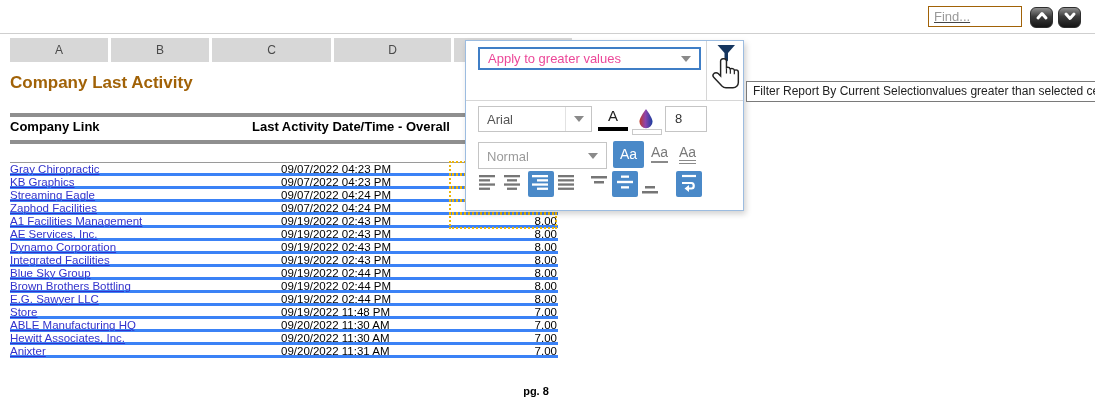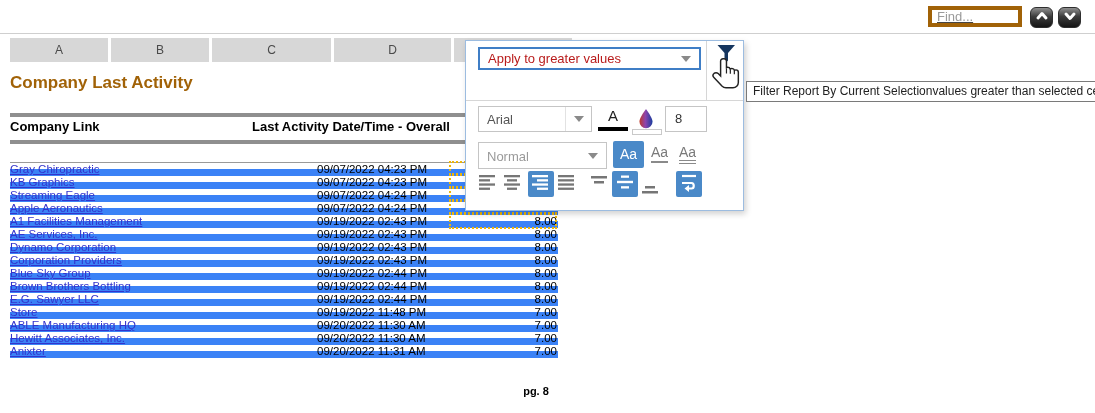--- a/index.html
+++ b/index.html
@@ -2,21 +2,21 @@
 <html><head>
 <meta charset="utf-8">
 <style>
   * { margin:0; padding:0; box-sizing:border-box; }
   html,body { background:#fff; }
   body { font-family:"Liberation Sans", sans-serif; color:#000; }
   #stage { position:relative; width:1095px; height:413px; background:#fff; overflow:hidden; }
 
   
   .find-input { position:absolute; left:928px; top:6px; width:94px; height:21px;
-    border:4px solid #a16207; font-family:"Liberation Sans",sans-serif; font-size:13px;
+    border:1px solid #a16207; font-family:"Liberation Sans",sans-serif; font-size:13px;
     color:#444; padding:0 5px; outline:none;text-decoration:underline; }
   .find-input::placeholder { color:#9a9a9a; }
   .find-btn { position:absolute; top:7px; width:23px; height:21px; border:1px solid #2e2e2e;
     border-radius:6px; background:linear-gradient(#8f8f8f, #3c3c3c 45%, #151515);
     display:flex; align-items:center; justify-content:center; cursor:pointer; }
   .find-btn.prev { left:1030px; }
   .find-btn.next { left:1058px; }
   .toolbar-sep { position:absolute; left:0; top:33px; width:1095px; height:1px; background:#cfcfcf; }
 
   
@@ -32,40 +32,40 @@
   .report-title { position:absolute; left:10px; top:73px; font-size:17px; font-weight:bold; color:#a16207; }
   .report-date-partial { position:absolute; left:437px; top:77px; width:28px; overflow:hidden;
     font-size:12px; font-weight:bold; white-space:nowrap;margin-left:32px; }
   .thickbar { position:absolute; left:10px; width:550px; height:4px; background:#8f8f8f; }
   .bar1 { top:113px; } .bar2 { top:140px; }
   .th-label { position:absolute; top:119px; font-size:13px; font-weight:bold; color:#000; }
   .th-company { left:10px; } .th-activity { left:252px;text-align:center; }
 
   
   .rows { position:absolute; left:10px; top:162px; width:548px; border-top:1px solid #9a9a9a; z-index:2; }
-  .row { position:relative; height:13px; border-bottom:7px solid #3b82f6; font-size:11.5px; line-height:12px; }
+  .row { position:relative; height:13px; border-bottom:3px solid #3b82f6; font-size:11.5px; line-height:12px; }
   .row a { position:absolute; left:0; top:0; color:#3333cc; text-decoration:underline; cursor:pointer; }
-  .c-date { position:absolute; left:271px; top:0; color:#000;margin-left:36px; }
+  .c-date { position:absolute; left:271px; top:0; color:#000; }
   .c-val { position:absolute; right:1px; top:0; color:#000; text-align:right; }
 
   
   .sel { position:absolute; left:449px; width:108px; height:14px;
     border:2px dotted #edb50a; z-index:3; }
 
   
   .page-label { position:absolute; left:0; top:385px; width:1072px; text-align:center;
     font-size:11px; font-weight:bold; }
 
   
   .popup { position:absolute; left:465px; top:40px; width:279px; height:171px; background:#fff;
     border:1px solid #9cbce0; box-shadow:2px 3px 6px rgba(0,0,0,.18); z-index:10; }
   .popup-topsec { position:absolute; left:0; top:0; width:277px; height:60px; border-bottom:1px solid #d6d6d6; }
   .filter-cell { position:absolute; left:240px; top:0; width:37px; height:60px; border-left:1px solid #d6d6d6; }
   .apply-select { position:absolute; left:12px; top:6px; width:223px; height:23px;
-    border:2px solid #3f7ec6; background:#fff; font-size:13px; color:#b91c1c;
+    border:2px solid #3f7ec6; background:#fff; font-size:13px; color:#ec4899;
     line-height:19px; padding:0 8px; cursor:pointer; }
   .caret { width:0; height:0; border-left:5px solid transparent; border-right:5px solid transparent;
     border-top:6px solid #8a8a8a; display:inline-block; }
   .apply-caret { position:absolute; right:8px; top:7px; }
   .filter-btn { position:absolute; left:6px; top:3px; width:26px; height:26px;
     display:flex; align-items:flex-start; justify-content:center; cursor:pointer; }
 
   .combo { position:absolute; border:1px solid #c5c5c5; background:#fff; font-size:13px; cursor:pointer; }
   .combo .lbl { position:absolute; left:8px; top:50%; transform:translateY(-50%);text-align:center; }
   .combo .cbox { position:absolute; right:0; top:0; bottom:0; width:26px;
@@ -156,41 +156,41 @@
       <a href="#">KB Graphics</a>
       <span class="c-date">09/07/2022 04:23 PM</span>
       <span class="c-val"></span>
     </div>
     <div class="row">
       <a href="#">Streaming Eagle</a>
       <span class="c-date">09/07/2022 04:24 PM</span>
       <span class="c-val"></span>
     </div>
     <div class="row">
-      <a href="#">Apple Aeronautics</a>
+      <a href="#">Zaphod Facilities</a>
       <span class="c-date">09/07/2022 04:24 PM</span>
       <span class="c-val"></span>
     </div>
     <div class="row">
       <a href="#">A1 Facilities Management</a>
       <span class="c-date">09/19/2022 02:43 PM</span>
       <span class="c-val">8.00</span>
     </div>
     <div class="row">
       <a href="#">AE Services, Inc.</a>
       <span class="c-date">09/19/2022 02:43 PM</span>
       <span class="c-val">8.00</span>
     </div>
     <div class="row">
       <a href="#">Dynamo Corporation</a>
       <span class="c-date">09/19/2022 02:43 PM</span>
       <span class="c-val">8.00</span>
     </div>
     <div class="row">
-      <a href="#">Corporation Providers</a>
+      <a href="#">Integrated Facilities</a>
       <span class="c-date">09/19/2022 02:43 PM</span>
       <span class="c-val">8.00</span>
     </div>
     <div class="row">
       <a href="#">Blue Sky Group</a>
       <span class="c-date">09/19/2022 02:44 PM</span>
       <span class="c-val">8.00</span>
     </div>
     <div class="row">
       <a href="#">Brown Brothers Bottling</a>

